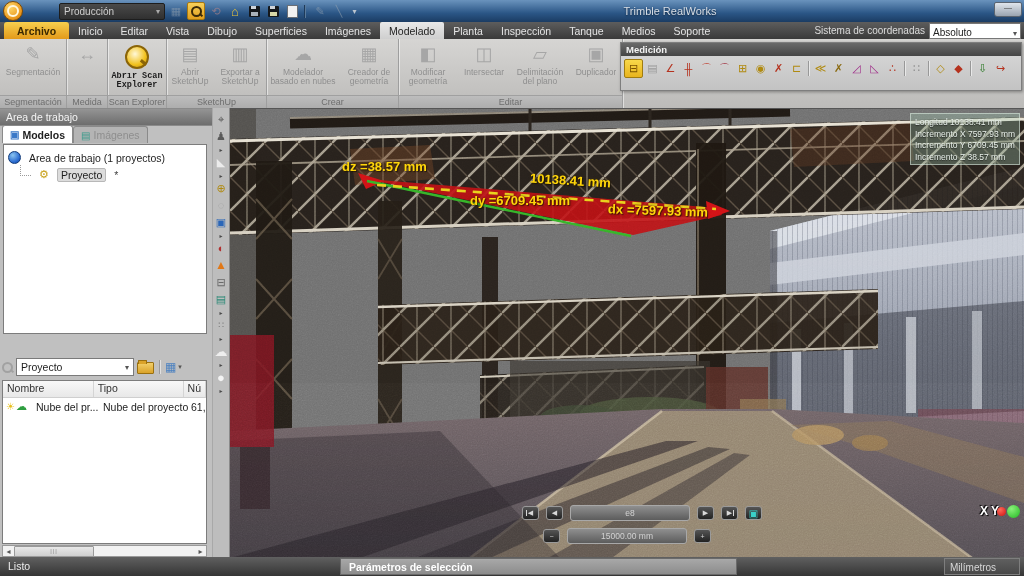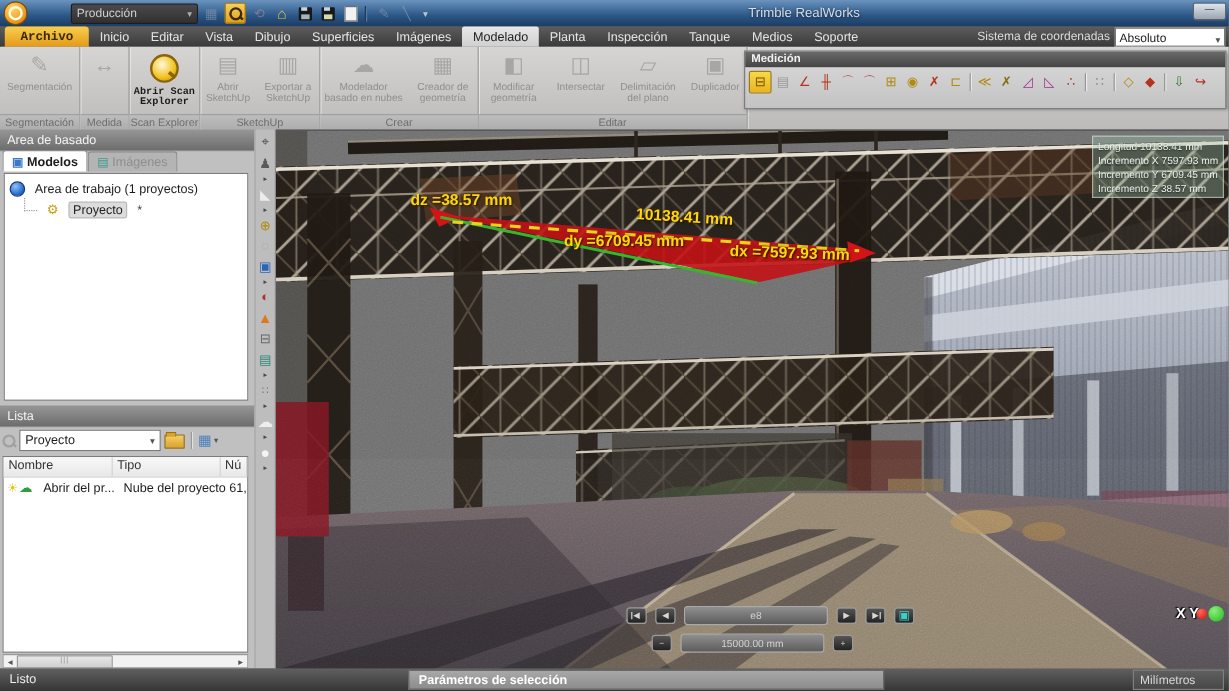--- a/index.html
+++ b/index.html
@@ -37,21 +37,21 @@
     font-size:11px;text-shadow:0 1px 2px #10243a;}
   .minbtn{position:absolute;right:2px;top:2px;width:26px;height:13px;border-radius:2px 2px 3px 3px;
     background:linear-gradient(#dfe5ec,#9aa4b0);border:1px solid #5a6470;
     display:flex;align-items:center;justify-content:center;}
   .minglyph{font-size:8px;color:#333;line-height:4px;margin-top:-3px;}
   
   #menubar{position:absolute;left:0;top:22px;width:1024px;height:17px;
     background:linear-gradient(#5d5d5d,#3a3a3a);display:flex;align-items:stretch;}
   .mtab{padding:0 9px;font-size:10.5px;color:#e4e4e4;display:flex;align-items:center;white-space:nowrap;}
   .mtab.file{background:linear-gradient(#f7cf4e,#e39a1a);color:#3a2800;font-weight:bold;
-    border-radius:3px 3px 0 0;padding:0 13px;margin-left:4px;font-family:Liberation Mono, monospace;}
+    border-radius:3px 3px 0 0;padding:0 13px;margin-left:4px;}
   .mtab.active{background:linear-gradient(#e8e8e8,#cfcfcf);color:#222;border-radius:2px 2px 0 0;}
   .coordwrap{margin-left:auto;display:flex;align-items:center;gap:4px;padding-right:3px;}
   .coordlabel{font-size:10px;color:#dcdcdc;}
   .coordsel{width:84px;height:14px;background:#fff;border:1px solid #777;font-size:10px;color:#222;
     display:flex;align-items:flex-end;justify-content:space-between;padding:0 3px;}
   .coordsel .dd{font-size:8px;color:#555;}
   
   #ribbon{position:absolute;left:0;top:39px;width:1024px;height:69px;
     background:linear-gradient(#d6d5d3,#bcbbb9);border-bottom:1px solid #8f8f8f;}
   .rwrap{display:flex;height:69px;}
@@ -370,21 +370,21 @@
       <span class="msep"></span>
       <span class="mi" style="color: rgb(46, 122, 40);">⇩</span>
       <span class="mi" style="color: rgb(181, 50, 30);">↪</span>
     </div>
   </div>
 </div>
 
 <div id="main">
 
   <div id="sidebar">
-    <div class="phead" id="wshead">Area de basado</div>
+    <div class="phead" id="wshead">Area de trabajo</div>
     <div class="tabsrow">
       <span class="sttab active">
         <span class="tabicon">▣</span>
         <span>Modelos</span>
       </span>
       <span class="sttab">
         <span class="tabicon img">▤</span>
         <span>Imágenes</span>
       </span>
     </div>
@@ -393,21 +393,20 @@
         <span class="globe"></span>
         <span>Area de trabajo (1 proyectos)</span>
       </div>
       <div class="titem child">
         <span class="tline"></span>
         <span class="gear">⚙</span>
         <span class="selhl">Proyecto</span>
         <span class="mod">*</span>
       </div>
     </div>
-    <div class="phead" id="listhead">Lista</div>
     <div class="lrow">
       <span class="lsearch"></span>
       <div class="lselect">
         <span>Proyecto</span>
         <span class="dd">▾</span>
       </div>
       <span class="folder"></span>
       <span class="vsep"></span>
       <div class="tblbtn">
         <span class="tbl">▦</span>
@@ -418,21 +417,21 @@
       <div class="lthead">
         <span class="c n1">Nombre</span>
         <span class="c n2">Tipo</span>
         <span class="c n3">Nú</span>
       </div>
       <div class="ltrow">
         <span class="rowicons">
           <span class="sun">☀</span>
           <span class="gcloud">☁</span>
         </span>
-        <span class="t1">Abrir del pr...</span>
+        <span class="t1">Nube del pr...</span>
         <span class="t2">Nube del proyecto</span>
         <span class="t3">61,</span>
       </div>
     </div>
     <div class="hscroll">
       <span class="sarr">◂</span>
       <div class="sthumb">
         <span class="grip">|||</span>
       </div>
       <span class="sarr" style="margin-left:auto">▸</span>

